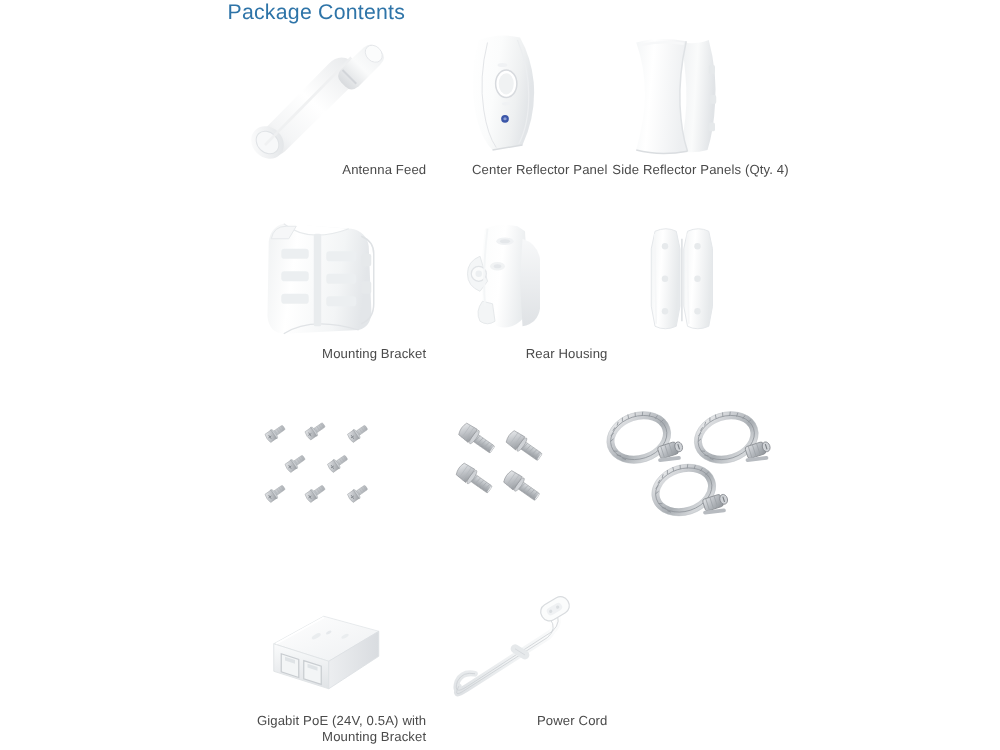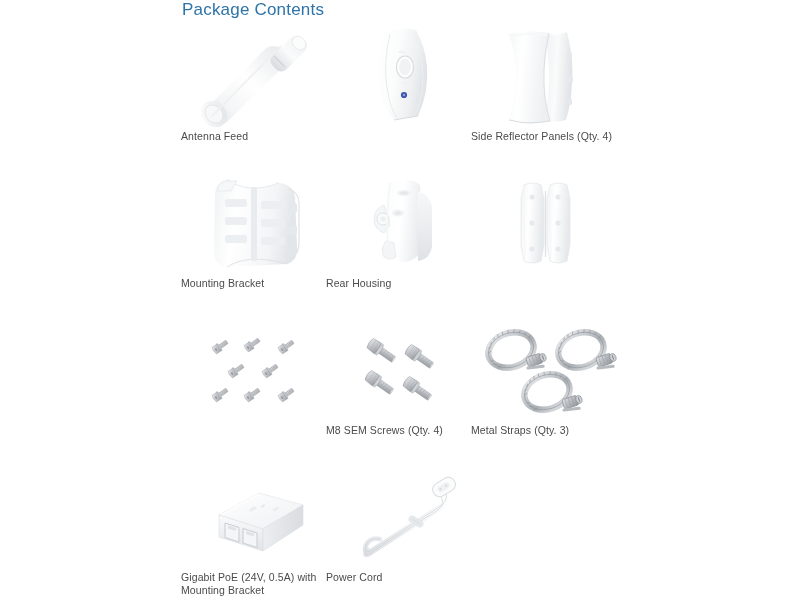--- a/index.html
+++ b/index.html
@@ -46,21 +46,21 @@
     width: 510px;
     height: 147px;
   }
   .row.last { height: 140px; }
 
   .cell {
     position: absolute;
     top: 0;
     width: 160px;
     height: 100%;
-    text-align: left;
+    text-align: right;
   }
   .cell.c0 { left: 17px; }
   .cell.c1 { left: 162px; }
   .cell.c2 { left: 307px; }
 
   .art {
     position: relative;
     width: 160px;
     height: 108px;
     margin: 0 auto;
@@ -151,20 +151,21 @@
 
             <ellipse cx="76" cy="30" rx="4" ry="1.6" fill="#f0f2f4"></ellipse>
             <ellipse cx="79" cy="61" rx="3.4" ry="1.4" fill="#f0f2f4"></ellipse>
 
             <circle cx="78" cy="73" r="3.1" fill="#3b56a8"></circle>
             <circle cx="78" cy="73" r="1.3" fill="#8e9fd6"></circle>
 
             <path d="M68,98 L92,94" stroke="#d9dcdf" stroke-width="1.2" fill="none"></path>
           </svg>
         </div>
+        <div class="caption">Center Reflector Panel</div>
       </div>
 
       <div class="cell c2">
         <div class="art">
           <svg width="160" height="108" viewBox="0 0 160 108">
             <defs>
               <linearGradient id="srpFront" x1="0" y1="0" x2="1" y2="0.2">
                 <stop offset="0" stop-color="#f4f6f7"></stop>
                 <stop offset="0.35" stop-color="#ffffff"></stop>
                 <stop offset="1" stop-color="#edeff1"></stop>
@@ -392,21 +393,20 @@
                 </g>
               </g>
             </defs>
 
             <use href="#m8bolt" x="54" y="34"></use>
             <use href="#m8bolt" x="92" y="40"></use>
             <use href="#m8bolt" x="52" y="66"></use>
             <use href="#m8bolt" x="90" y="72"></use>
           </svg>
         </div>
-        <div class="caption">M8 SEM Screws (Qty. 4)</div>
       </div>
 
       <div class="cell c2">
         <div class="art">
           <svg width="160" height="108" viewBox="0 0 160 108">
             <defs>
               <linearGradient id="bandG" x1="0" y1="0" x2="0.6" y2="1">
                 <stop offset="0" stop-color="#f0f1f2"></stop>
                 <stop offset="0.35" stop-color="#c9ccd0"></stop>
                 <stop offset="0.7" stop-color="#a9aeb3"></stop>
@@ -453,21 +453,20 @@
                   <path d="M-6,5.5 L9,8.5" stroke="#b7bbc0" stroke-width="3" stroke-linecap="round"></path>
                 </g>
               </g>
             </defs>
 
             <use href="#clamp" x="40" y="34"></use>
             <use href="#clamp" x="110" y="34"></use>
             <use href="#clamp" x="76" y="76"></use>
           </svg>
         </div>
-        <div class="caption">Metal Straps (Qty. 3)</div>
       </div>
     </div>
 
     <div class="row last">
 
       <div class="cell c0">
         <div class="art">
           <svg width="160" height="108" viewBox="0 0 160 108">
             <defs>
               <linearGradient id="poeTop" x1="0" y1="0" x2="1" y2="1">

